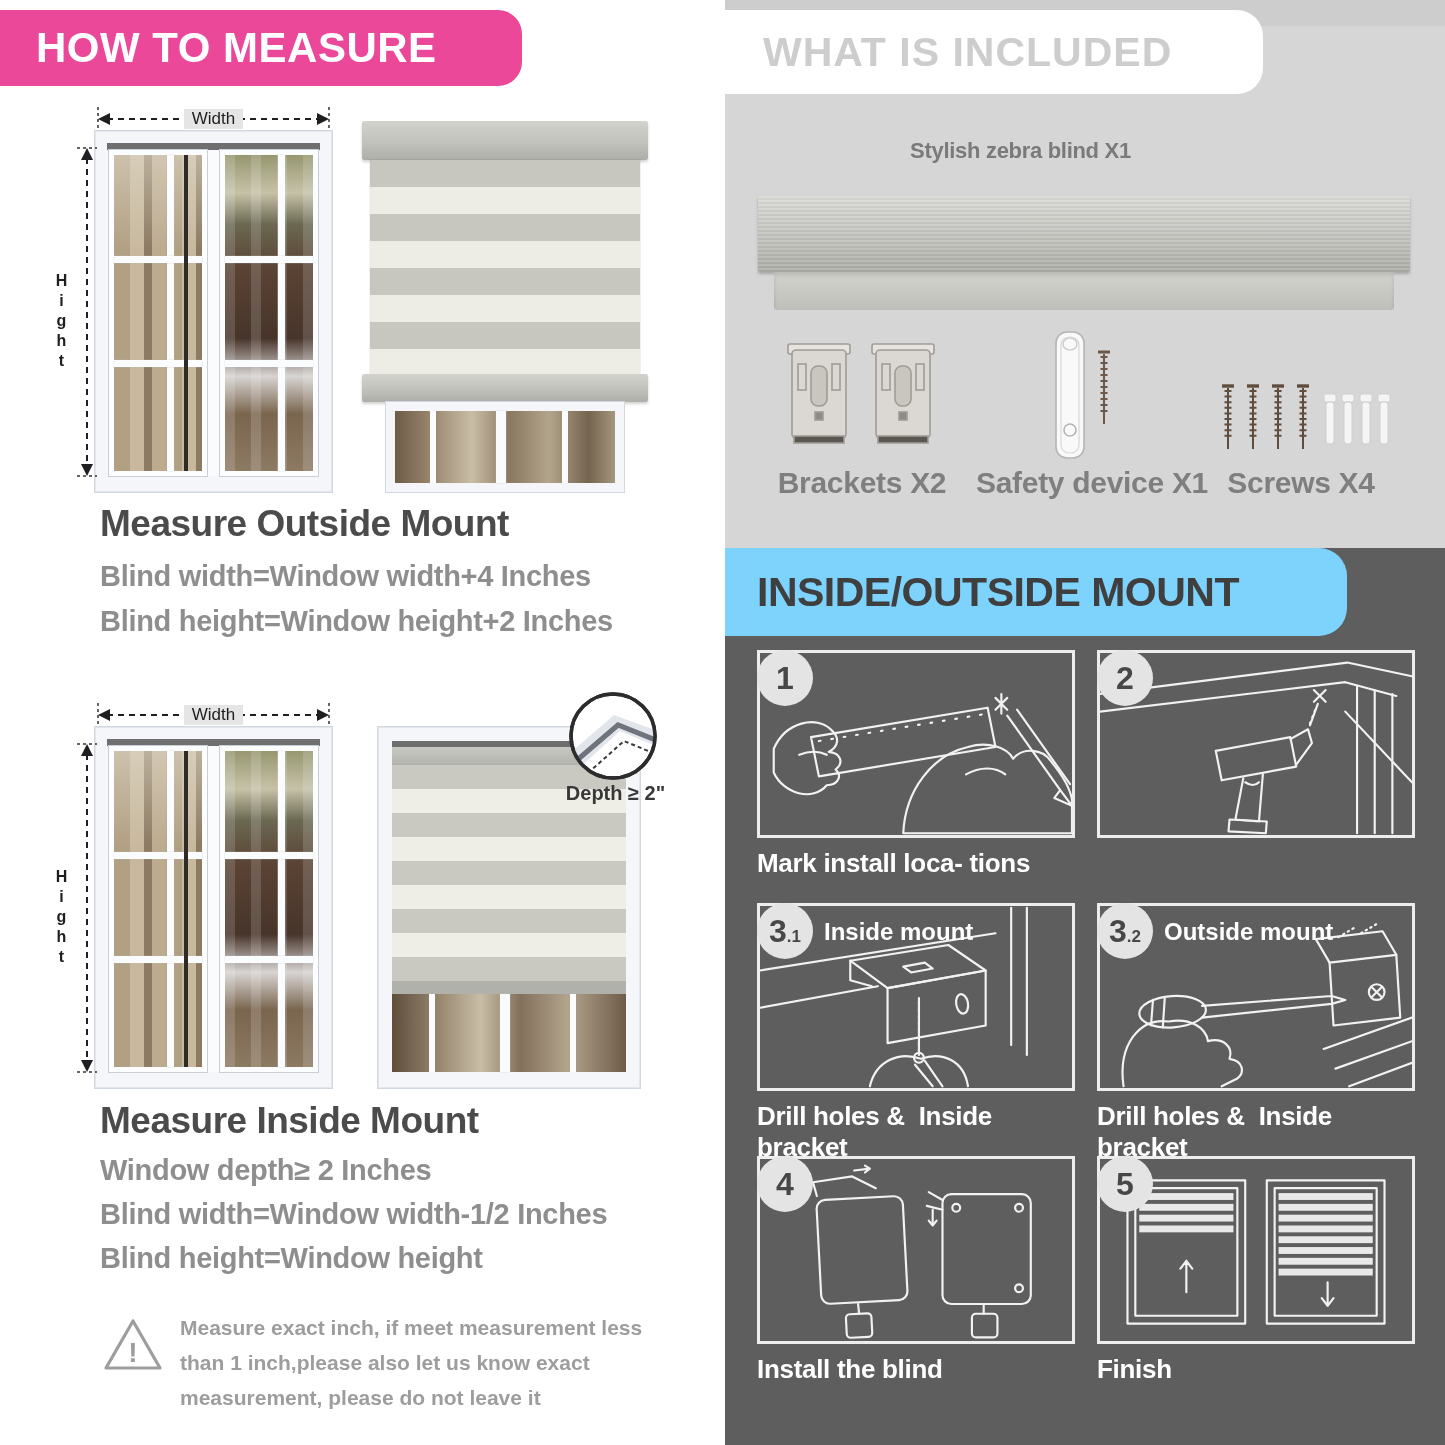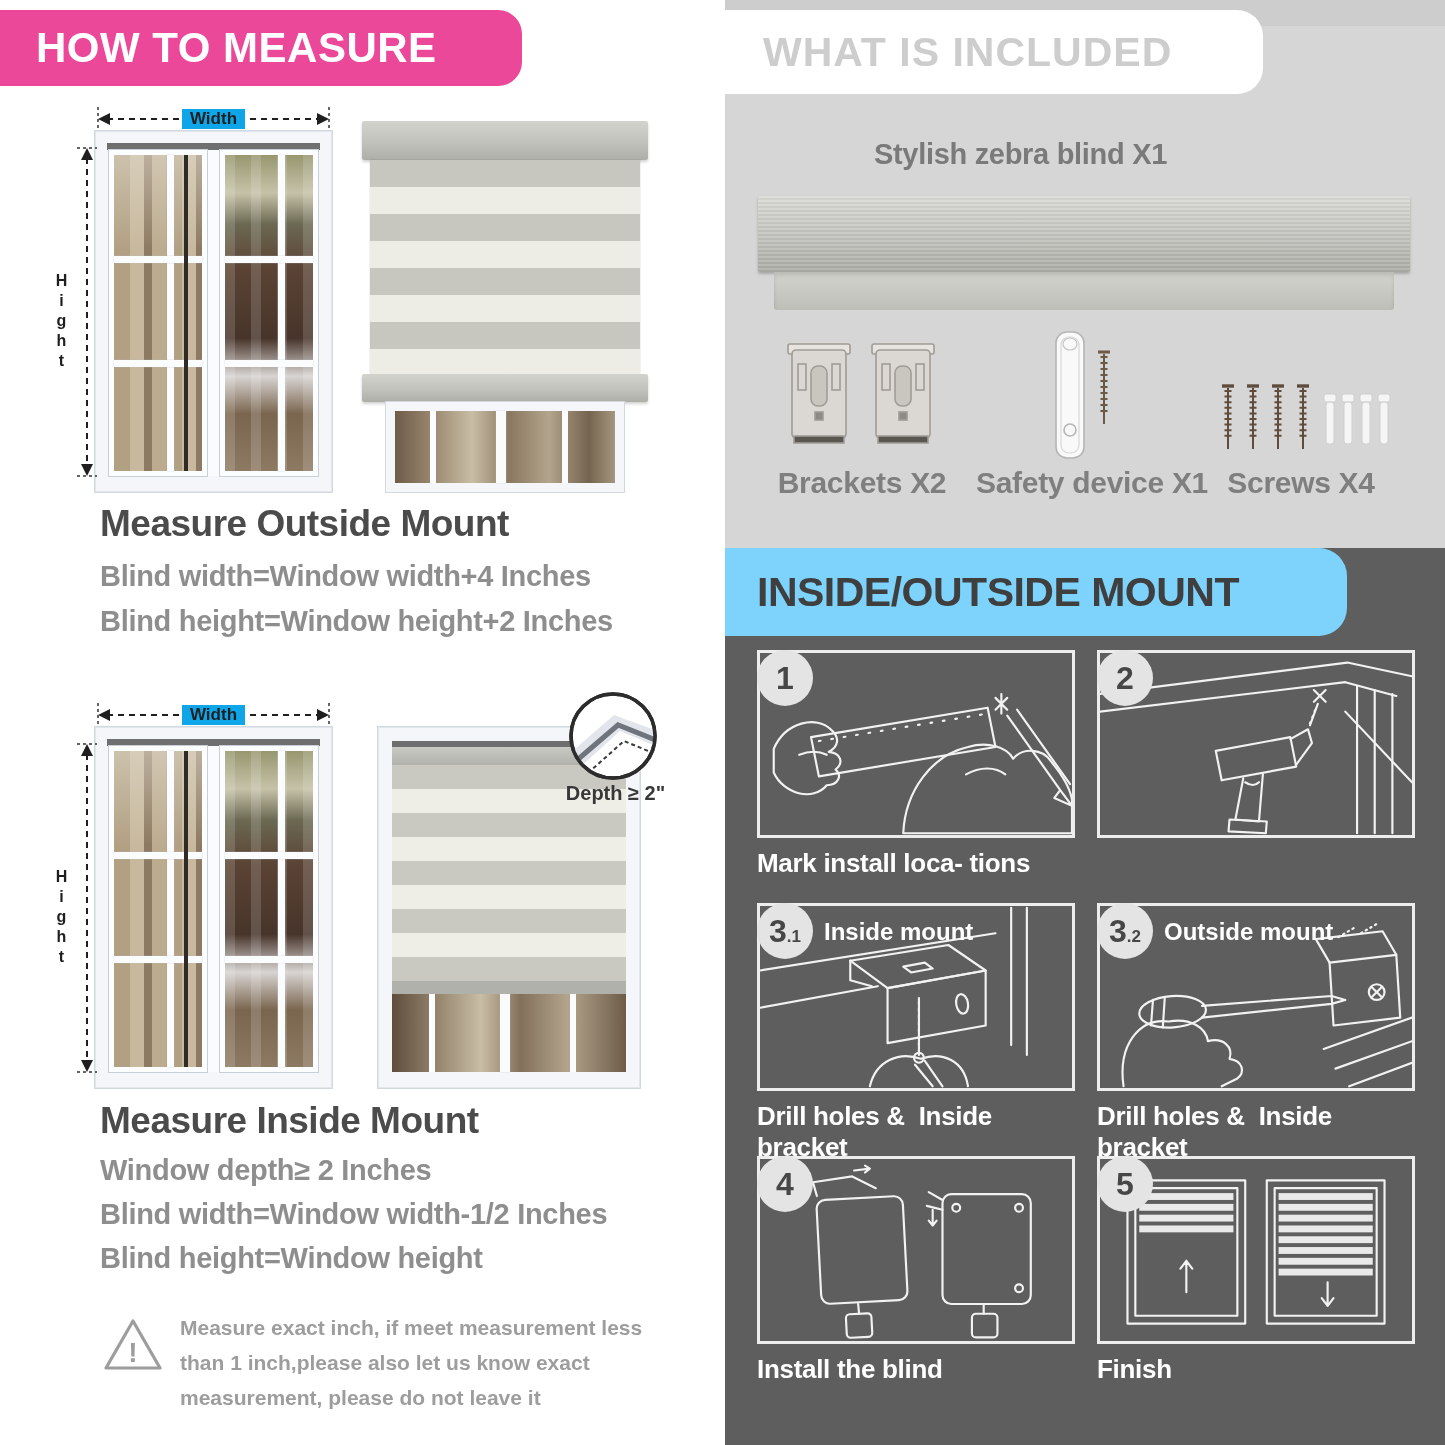--- a/index.html
+++ b/index.html
@@ -9,21 +9,21 @@
 
   
   .banner-left{left:0;top:10px;width:486px;height:76px;background:#ec4899;
     border-radius:0 24px 24px 0;display:flex;align-items:center;padding-left:36px;
     color:#ffffff;font-size:42px;font-weight:bold;letter-spacing:.5px;}
   .h-dark{color:#4b4b4b;font-size:37px;font-weight:bold;letter-spacing:-.5px;}
   .h-gray{color:#8e8e8e;font-size:29px;font-weight:bold;letter-spacing:-.3px;}
   .note-text{color:#9d9d9d;font-size:21px;font-weight:bold;line-height:35px;white-space:pre-line;}
 
   
-  .wlabel{font-size:17px;font-weight:bold;color:#1f1f1f;background:#0ea5e9;padding:0 8px;}
+  .wlabel{font-size:17px;font-weight:normal;color:#1f1f1f;background:#e5e5e5;padding:0 8px;}
   .width-wrap{display:flex;align-items:center;justify-content:center;}
   .hight-label{writing-mode:vertical-rl;text-orientation:upright;font-size:16px;font-weight:bold;
     color:#1f1f1f;letter-spacing:3px;background:#fff;padding:4px 0;}
 
   
   .win{background:#f4f6f9;box-shadow:0 0 0 1px #d2d8df, inset 0 0 0 1px #e3e7ec;}
   .win .lintel{position:absolute;left:12px;right:12px;top:12px;height:7px;background:#6f6f6f;}
   .win .glass{position:absolute;left:14px;right:14px;top:19px;bottom:16px;display:flex;}
   .door{flex:1;position:relative;border:5px solid #fcfdfe;box-shadow:0 0 0 1px #c9cfd6;}
   .door-l{background:
@@ -59,21 +59,21 @@
   .callout{border-radius:50%;overflow:hidden;z-index:5;}
   .depth-label{font-size:20px;font-weight:bold;color:#383838;text-align:center;}
 
   
   .right-top{left:725px;top:0;width:720px;height:548px;background:#cdcdcd;}
   .right-panel{left:725px;top:26px;width:720px;height:522px;background:#d6d6d6;border-radius:26px 0 0 0;}
   .banner-included{left:725px;top:10px;width:500px;height:84px;background:#ffffff;
     border-radius:0 26px 26px 0;display:flex;align-items:center;padding-left:38px;
     color:#cdcdcd;font-size:41px;font-weight:bold;letter-spacing:1px;}
   .product-label{left:725px;top:138px;width:591px;text-align:center;
-    font-size:29px;font-weight:bold;color:#7a7a7a;letter-spacing:-.3px;}
+    font-size:22px;font-weight:bold;color:#7a7a7a;letter-spacing:-.3px;}
   .rail-main{left:758px;top:196px;width:652px;height:76px;border-radius:2px;
     background:repeating-linear-gradient(180deg, rgba(255,255,255,.10) 0 2px, rgba(0,0,0,.04) 2px 4px),
       linear-gradient(180deg,#dadad6,#c5c5c0 50%,#adada7);
     box-shadow:0 2px 3px rgba(0,0,0,.22);}
   .rail-sub{left:774px;top:272px;width:620px;height:38px;border-radius:0 0 3px 3px;
     background:linear-gradient(180deg,#d3d3ce,#bfbfb9);box-shadow:inset 0 3px 4px rgba(0,0,0,.12);}
   .part-label{top:466px;text-align:center;font-size:30px;font-weight:bold;color:#7f7f7f;letter-spacing:-.3px;}
 
   .dark-bg{left:725px;top:548px;width:720px;height:897px;background:#5e5e5e;}
   .banner-mount{left:725px;top:548px;width:590px;height:88px;background:#7dd3fc;

